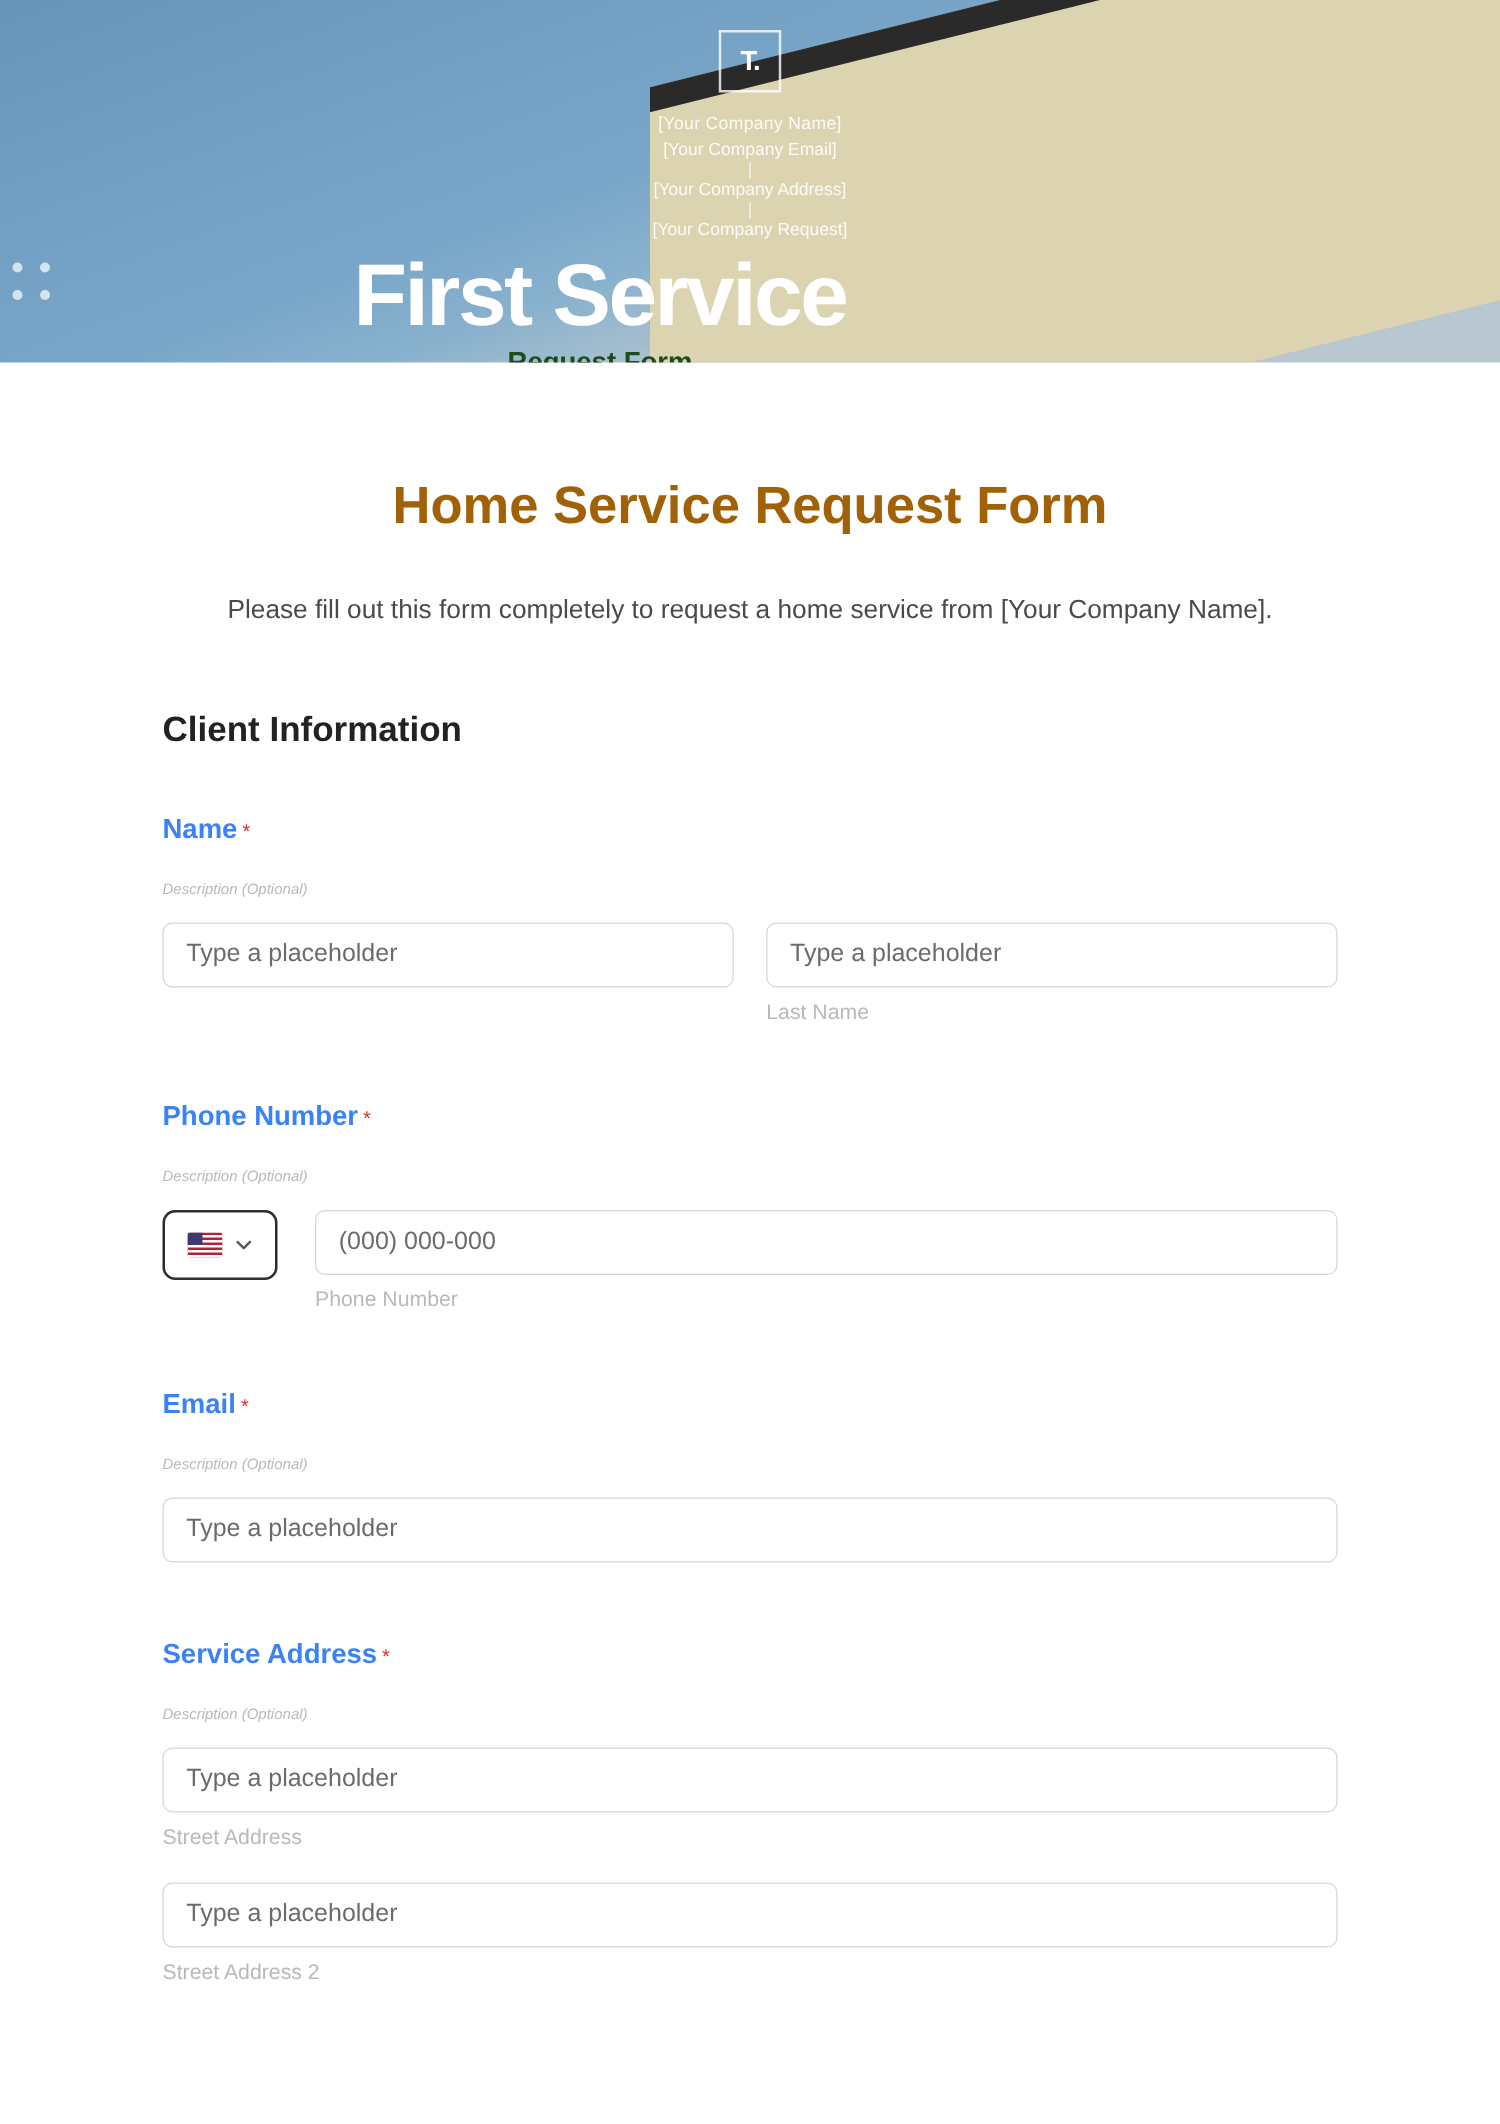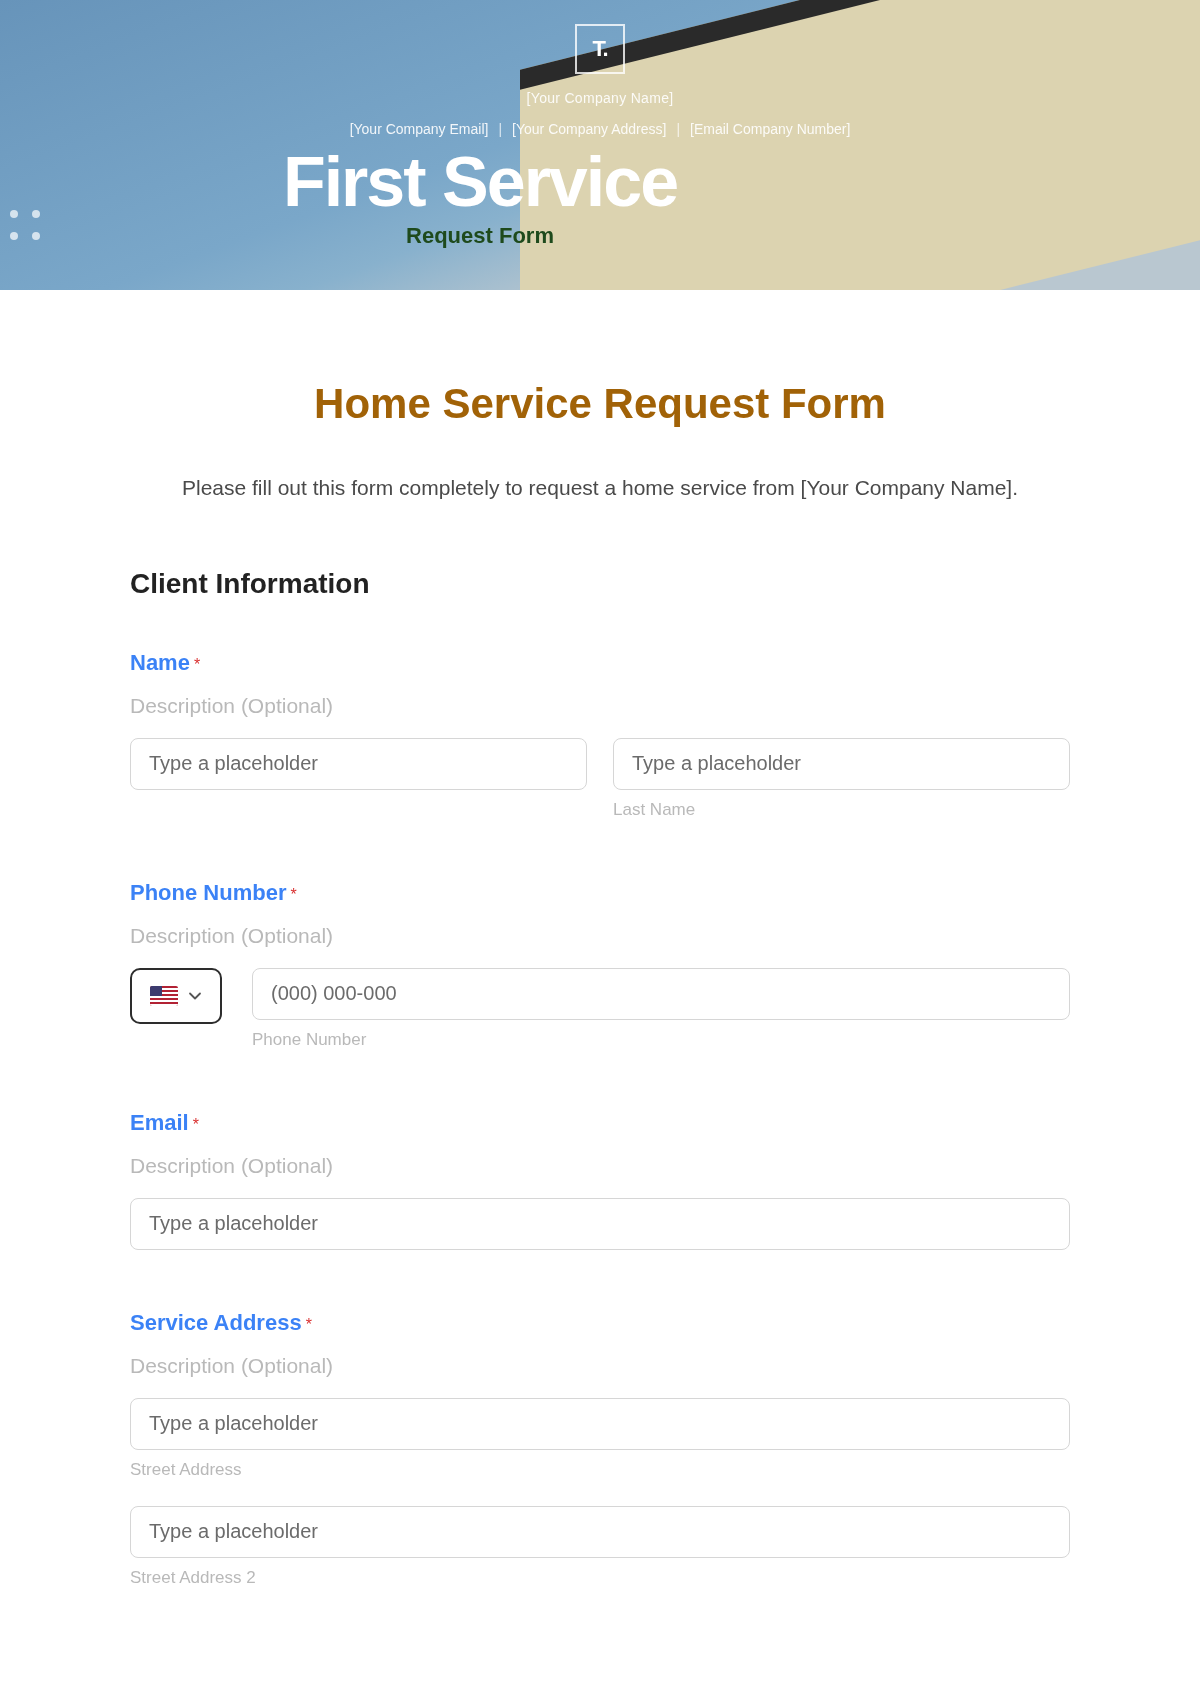--- a/index.html
+++ b/index.html
@@ -62,24 +62,24 @@
     .company-line {
       color: rgba(255,255,255,0.9);
       font-size: 14px;
       letter-spacing: 0.3px;
       line-height: 1.5;
     }
     .company-row {
       display: flex;
       align-items: center;
       justify-content: center;
-      gap: 10px;
       color: rgba(255,255,255,0.9);
       font-size: 14px;
-      margin-top: 12px;
+      margin-top: 2px;
+      flex-direction: column;
     }
     .company-row .sep { opacity: 0.8; }
     .hero-title {
       margin-top: 10px;
       font-size: 70px;
       font-weight: 900;
       letter-spacing: -2px;
       color: #fff;
       line-height: 1;
       display: inline-block;
@@ -120,23 +120,24 @@
     }
 
     .field-block { margin-bottom: 60px; }
     .field-label {
       font-size: 22px;
       font-weight: 700;
       color: #3b82f6;
     }
     .required { color: #d93030; margin-left: 4px; }
     .field-desc {
-      font-size: 21px;
+      font-size: 12px;
+      font-style: italic;
       color: #b9b9b9;
-      margin-top: 18px;
+      margin-top: 28px;
       margin-bottom: 20px;
     }
     .row-2 {
       display: flex;
       gap: 26px;
     }
     .col { flex: 1; }
     .text-input {
       width: 100%;
       height: 52px;
@@ -229,21 +230,21 @@
   </div>
 
   <div class="hero-inner">
     <div class="logo-box">T.</div>
     <div class="company-line">[Your Company Name]</div>
     <div class="company-row">
       <span>[Your Company Email]</span>
       <span class="sep">|</span>
       <span>[Your Company Address]</span>
       <span class="sep">|</span>
-      <span>[Email Company Number]</span>
+      <span>[Your Company Request]</span>
     </div>
     <div class="hero-title">First Service</div>
     <div class="hero-sub">Request Form</div>
   </div>
 </div>
 
 <div class="content">
   <h1 class="page-title">Home Service Request Form</h1>
   <p class="page-intro">Please fill out this form completely to request a home service from [Your Company Name].</p>
 

